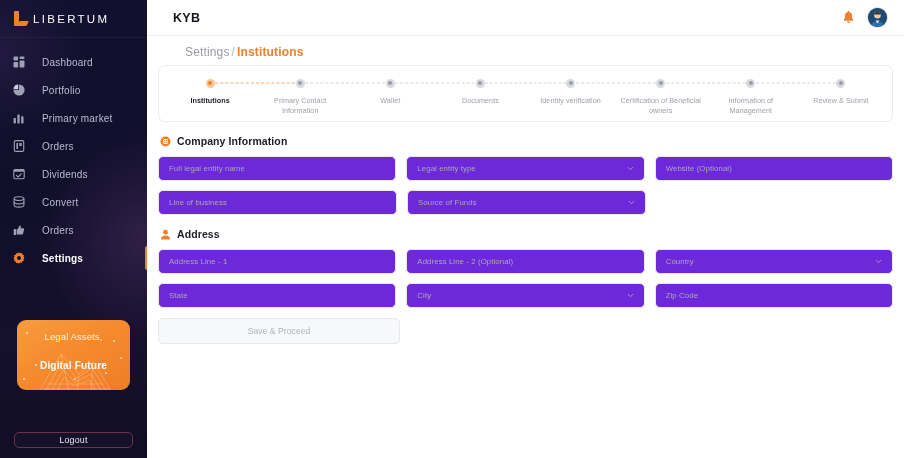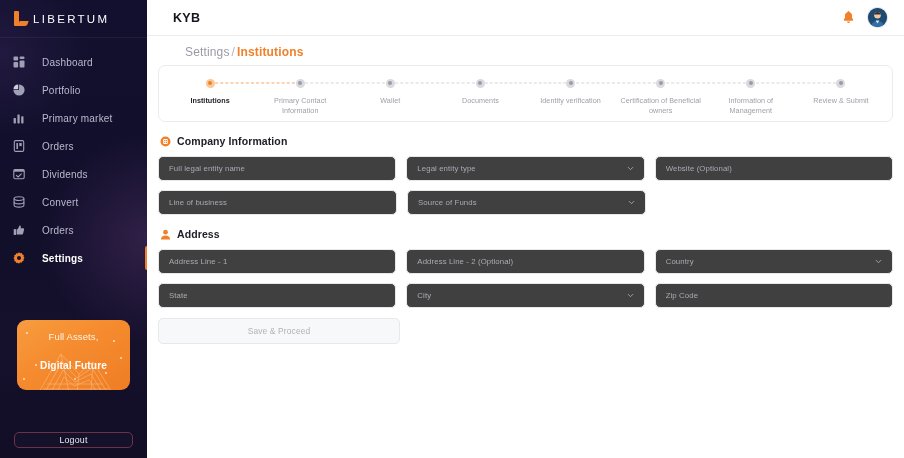--- a/index.html
+++ b/index.html
@@ -162,21 +162,21 @@
   .section-head .sico svg { display:block; }
   .section-head .stitle { font-size: 10.5px; font-weight: 700; color: #20202a; letter-spacing: .1px; }
 
   .row { display: flex; gap: 10px; margin-bottom: 9px; }
   .field {
     position: relative;
     flex: 1 1 0;
     height: 25px;
     border: 1px solid #e7e8ec;
     border-radius: 5px;
-    background: #404040;
+    background: #6d28d9;
     display: flex; align-items: center;
     padding: 0 10px;
     font-size: 7.8px; color: #a9aab3;
     cursor: text;
     letter-spacing: .1px;
   }
   .field.select { cursor: pointer; }
   .field .ph { pointer-events: none; }
   .field .caret {
     margin-left: auto;
@@ -320,21 +320,21 @@
         </div>
         <div class="promo-dots">
           <span style="left:9px;top:12px"></span>
             <span style="left:96px;top:20px"></span>
           <span style="left:18px;top:44px"></span>
             <span style="left:88px;top:52px"></span>
           <span style="left:57px;top:58px"></span>
             <span style="left:103px;top:37px"></span>
           <span style="left:6px;top:58px"></span>
         </div>
-        <div class="promo-l1">Full Assets,</div>
+        <div class="promo-l1">Legal Assets,</div>
         <div class="promo-l2">Digital Future</div>
       </div>
     </div>
 
     <div class="logout">Logout</div>
   </aside>
 
   <section class="main">
 
     <div class="topbar">

